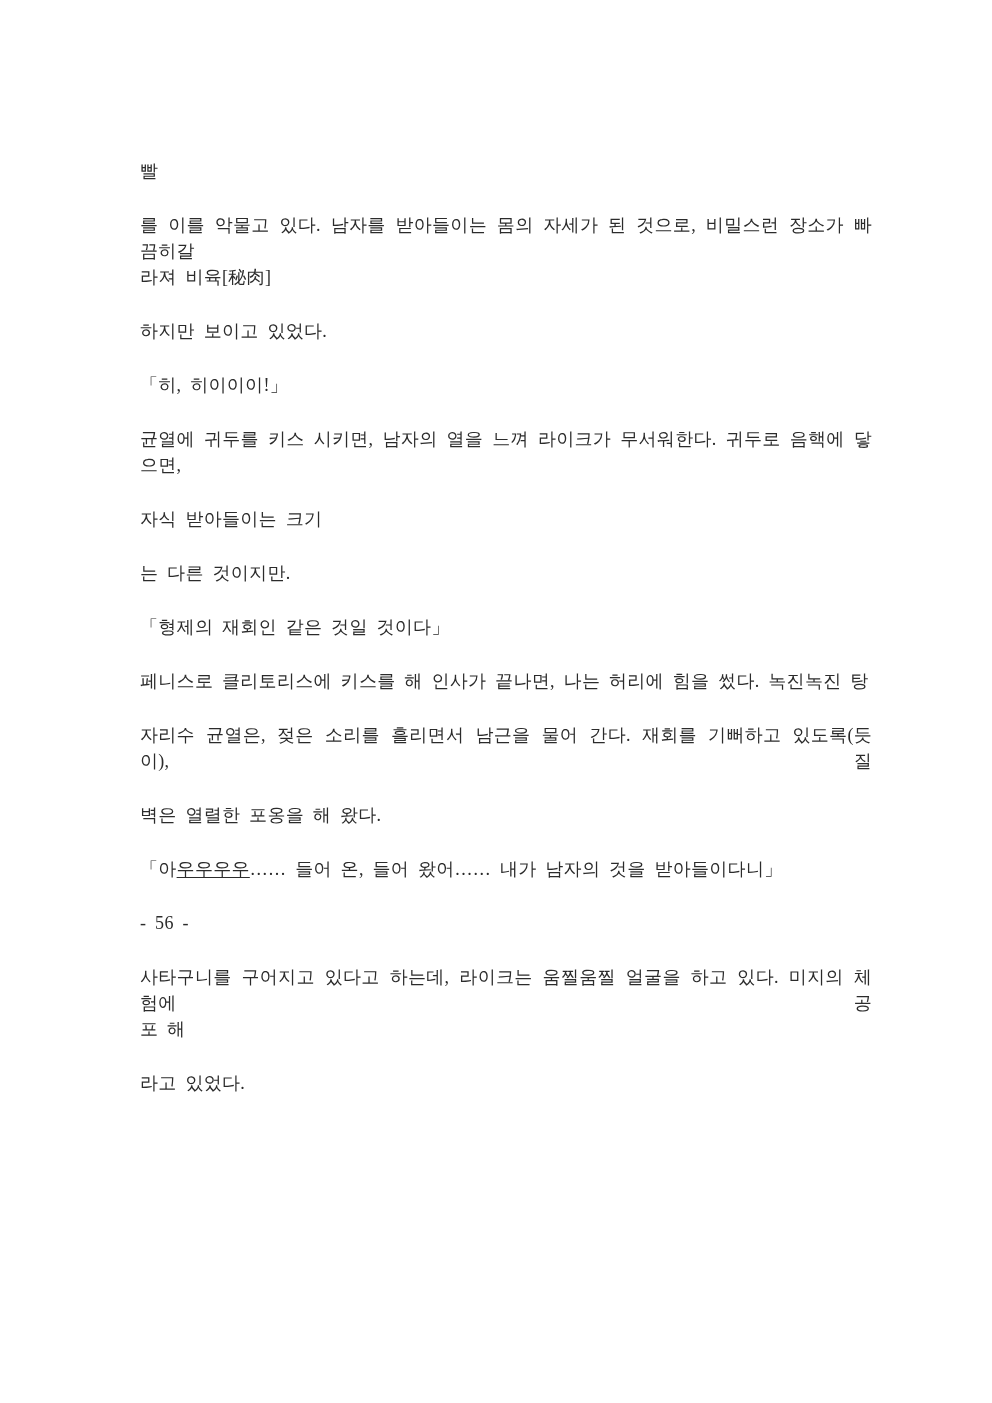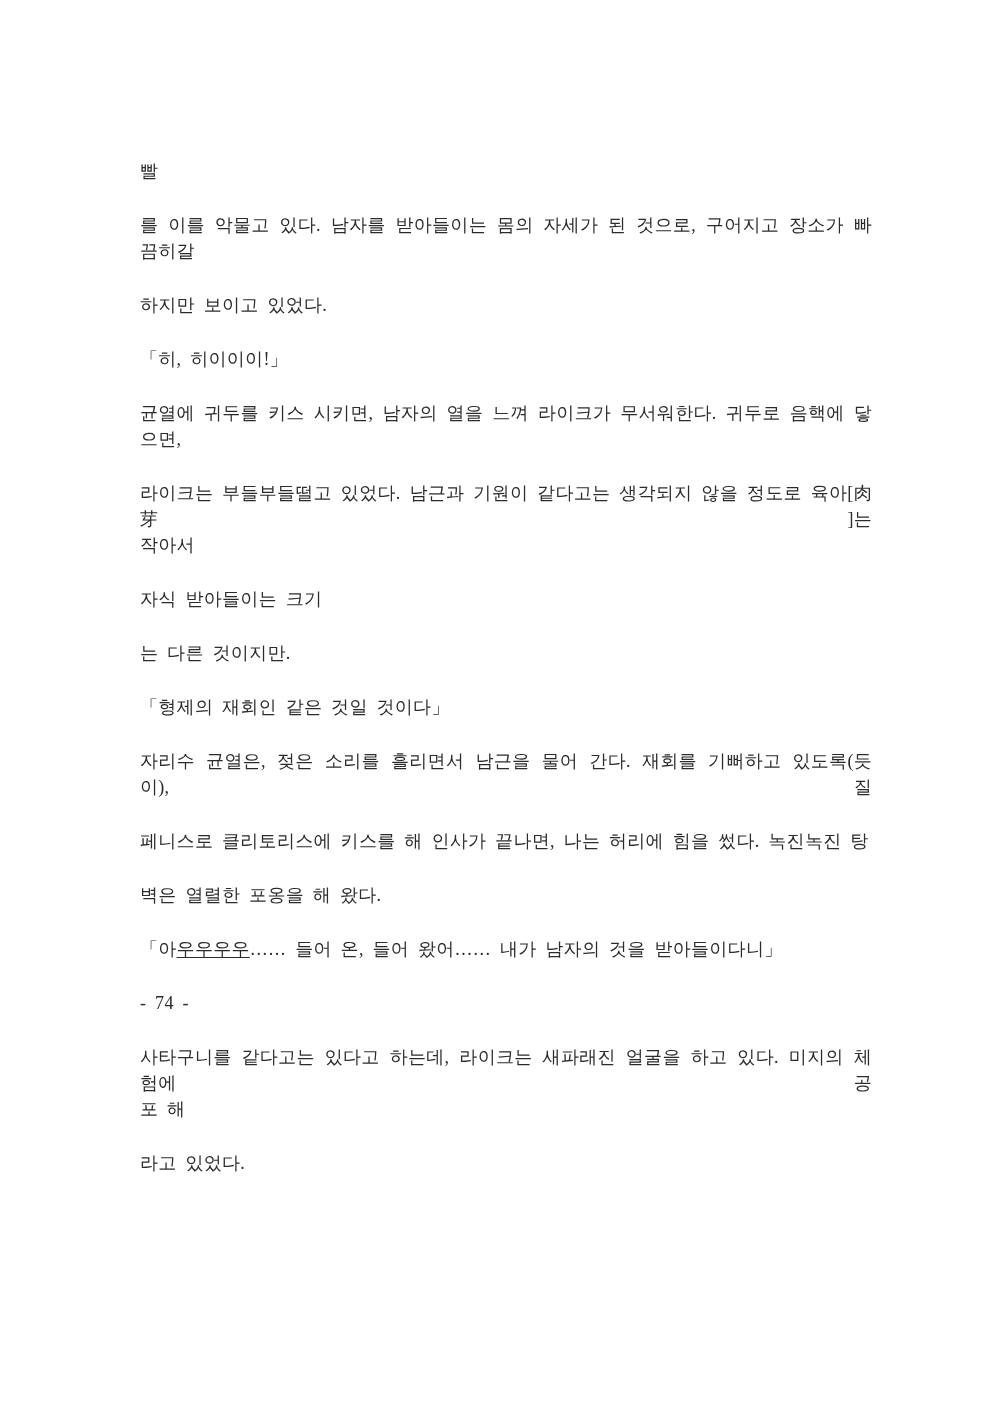--- a/index.html
+++ b/index.html
@@ -41,74 +41,71 @@
 </head>
 <body>
 
 <div class="page">
 
   <div class="para">
     <div class="line">빨</div>
   </div>
 
   <div class="para">
-    <div class="line fill">를 이를 악물고 있다. 남자를 받아들이는 몸의 자세가 된 것으로, 구어지고 장소가 빠끔히갈</div>
+    <div class="line fill">를 이를 악물고 있다. 남자를 받아들이는 몸의 자세가 된 것으로, 비밀스런 장소가 빠끔히갈</div>
+    <div class="line">라져 비육[秘肉]</div>
   </div>
 
   <div class="para">
     <div class="line">하지만 보이고 있었다.</div>
   </div>
 
   <div class="para">
     <div class="line">「히, 히이이이!」</div>
   </div>
 
   <div class="para">
     <div class="line fill">균열에 귀두를 키스 시키면, 남자의 열을 느껴 라이크가 무서워한다. 귀두로 음핵에 닿으면,</div>
   </div>
 
-  <div class="para">
-    <div class="line fill">라이크는 부들부들떨고 있었다. 남근과 기원이 같다고는 생각되지 않을 정도로 육아[肉芽]는</div>
-    <div class="line">작아서</div>
-  </div>
 
   <div class="para">
     <div class="line">자식 받아들이는 크기</div>
   </div>
 
   <div class="para">
     <div class="line">는 다른 것이지만.</div>
   </div>
 
   <div class="para">
     <div class="line">「형제의 재회인 같은 것일 것이다」</div>
   </div>
 
   <div class="para">
-    <div class="line fill">자리수 균열은, 젖은 소리를 흘리면서 남근을 물어 간다. 재회를 기뻐하고 있도록(듯이), 질</div>
+    <div class="line">페니스로 클리토리스에 키스를 해 인사가 끝나면, 나는 허리에 힘을 썼다. 녹진녹진 탕</div>
   </div>
 
   <div class="para">
-    <div class="line">페니스로 클리토리스에 키스를 해 인사가 끝나면, 나는 허리에 힘을 썼다. 녹진녹진 탕</div>
+    <div class="line fill">자리수 균열은, 젖은 소리를 흘리면서 남근을 물어 간다. 재회를 기뻐하고 있도록(듯이), 질</div>
   </div>
 
   <div class="para">
     <div class="line">벽은 열렬한 포옹을 해 왔다.</div>
   </div>
 
   <div class="para">
     <div class="line"><span>「아</span><span class="u">우우우우</span><span>…… 들어 온, 들어 왔어…… 내가 남자의 것을 받아들이다니」</span></div>
   </div>
 
   <div class="para">
-    <div class="line">- 74 -</div>
+    <div class="line">- 56 -</div>
   </div>
 
   <div class="para">
-    <div class="line fill">사타구니를 같다고는 있다고 하는데, 라이크는 새파래진 얼굴을 하고 있다. 미지의 체험에 공</div>
+    <div class="line fill">사타구니를 구어지고 있다고 하는데, 라이크는 움찔움찔 얼굴을 하고 있다. 미지의 체험에 공</div>
     <div class="line">포 해</div>
   </div>
 
   <div class="para">
     <div class="line">라고 있었다.</div>
   </div>
 
 
 
 </div>

